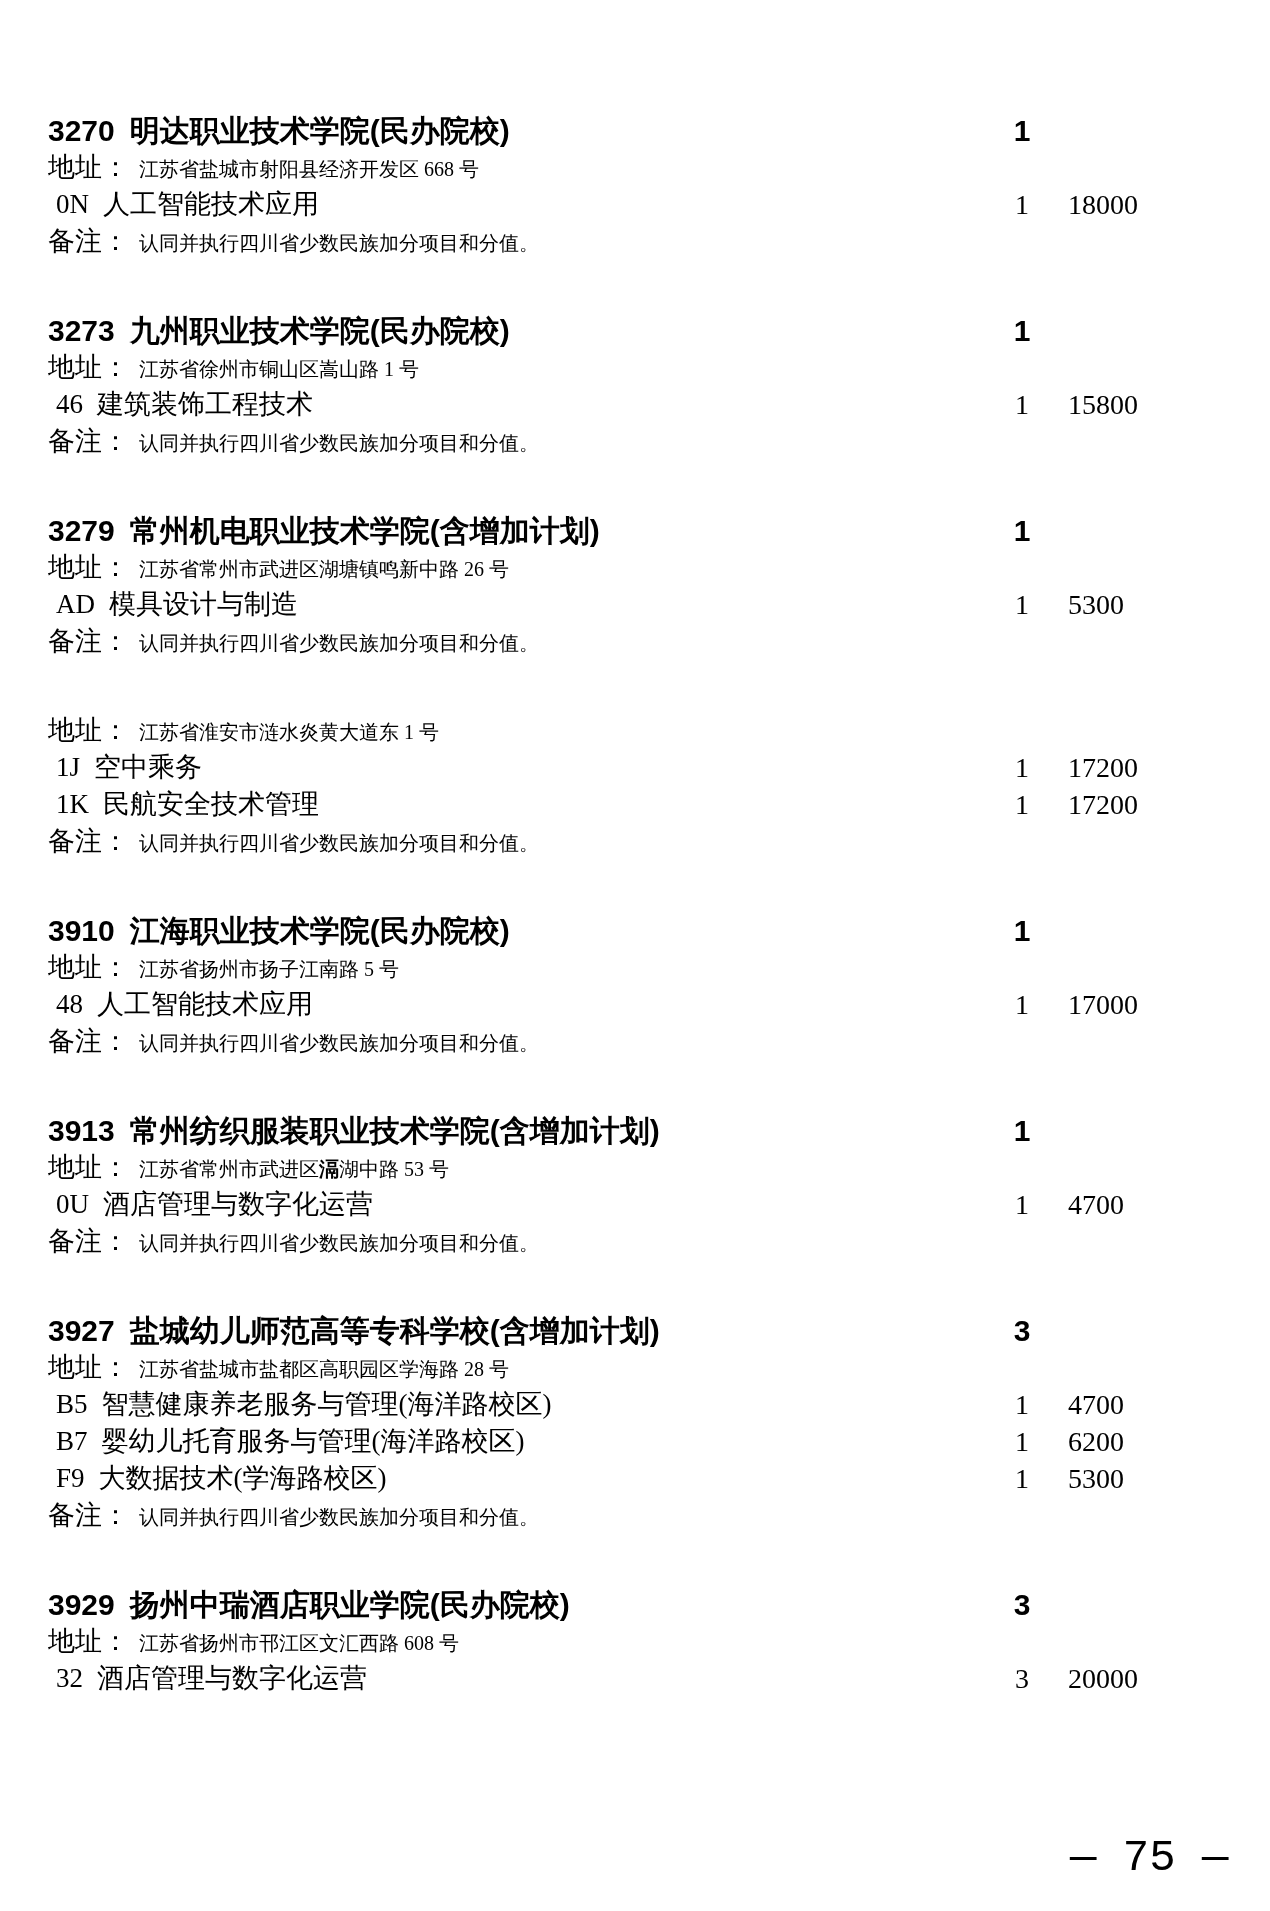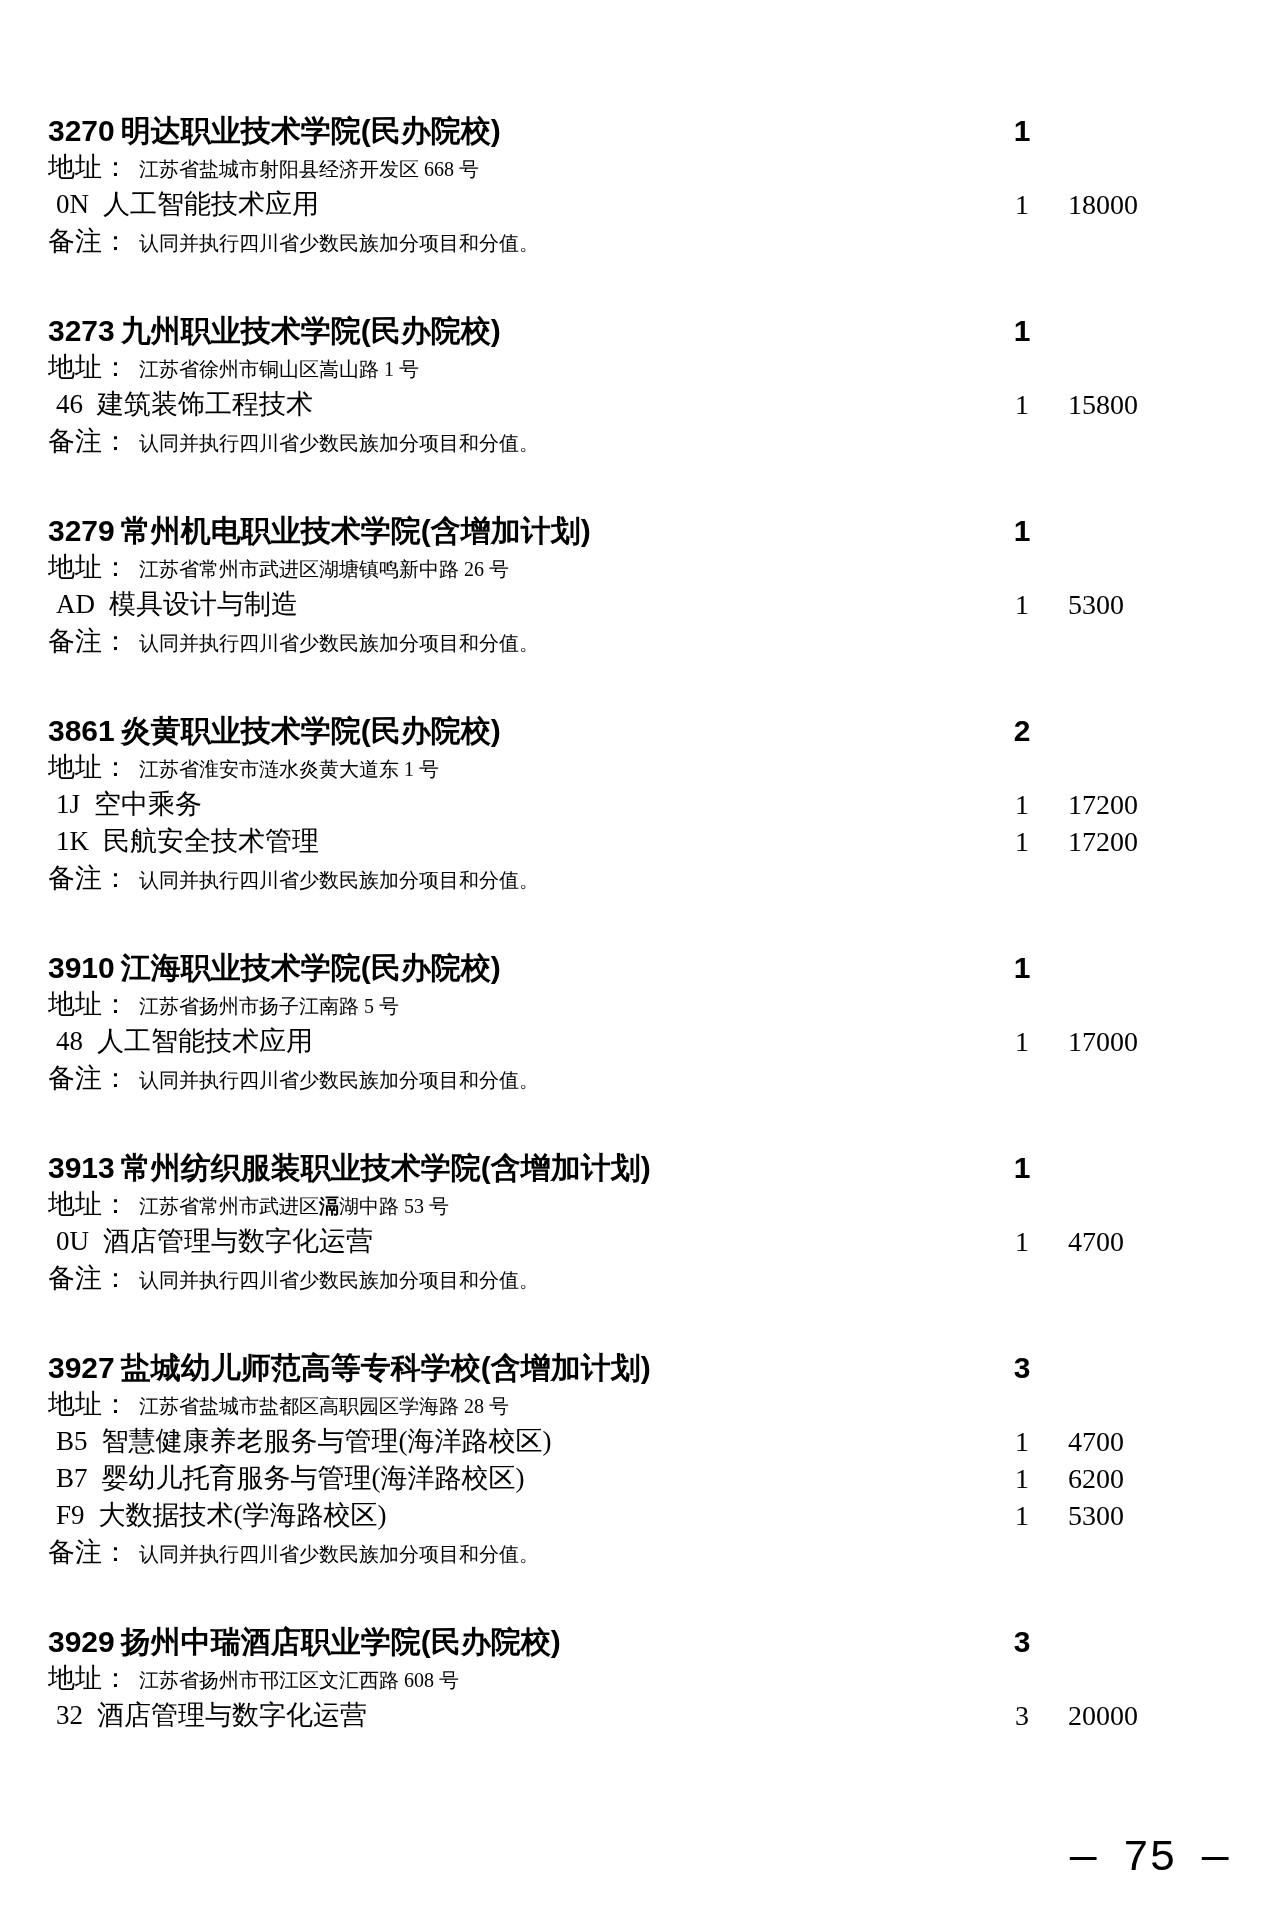--- a/index.html
+++ b/index.html
@@ -30,21 +30,21 @@
     height: 37px;
     line-height: 37px;
     white-space: nowrap;
   }
   
   .hdr {
     font-family: "Liberation Sans", "DejaVu Sans", sans-serif;
     font-weight: bold;
     font-size: 30px;
   }
-  .hdr .hname { margin-left: 6px; }
+  .hdr .hname { margin-left: 15px; }
   
   .lbl {
     font-family: "Liberation Sans", "DejaVu Sans", sans-serif;
     font-weight: normal;
     font-size: 27px;
   }
   .val {
     font-family: "Liberation Serif", "DejaVu Serif", serif;
     font-size: 20px;
     margin-left: 10px;
@@ -111,21 +111,20 @@
         <div class="row major"><span class="mcode">46</span><span class="mname">建筑装饰工程技术</span><span class="cnt">1</span><span class="fee">15800</span></div>
         <div class="row remark"><span class="lbl">备注：</span><span class="val">认同并执行四川省少数民族加分项目和分值。</span></div>
       </section>
       <section class="block">
         <div class="row hdr"><span class="hcode">3279</span><span class="hname">常州机电职业技术学院(含增加计划)</span><span class="cnt">1</span></div>
         <div class="row addr"><span class="lbl">地址：</span><span class="val">江苏省常州市武进区湖塘镇鸣新中路 26 号</span></div>
         <div class="row major"><span class="mcode">AD</span><span class="mname">模具设计与制造</span><span class="cnt">1</span><span class="fee">5300</span></div>
         <div class="row remark"><span class="lbl">备注：</span><span class="val">认同并执行四川省少数民族加分项目和分值。</span></div>
       </section>
       <section class="block">
-        <div class="row hdr"><span class="hcode">3861</span><span class="hname">炎黄职业技术学院(民办院校)</span><span class="cnt">2</span></div>
         <div class="row addr"><span class="lbl">地址：</span><span class="val">江苏省淮安市涟水炎黄大道东 1 号</span></div>
         <div class="row major"><span class="mcode">1J</span><span class="mname">空中乘务</span><span class="cnt">1</span><span class="fee">17200</span></div>
         <div class="row major"><span class="mcode">1K</span><span class="mname">民航安全技术管理</span><span class="cnt">1</span><span class="fee">17200</span></div>
         <div class="row remark"><span class="lbl">备注：</span><span class="val">认同并执行四川省少数民族加分项目和分值。</span></div>
       </section>
       <section class="block">
         <div class="row hdr"><span class="hcode">3910</span><span class="hname">江海职业技术学院(民办院校)</span><span class="cnt">1</span></div>
         <div class="row addr"><span class="lbl">地址：</span><span class="val">江苏省扬州市扬子江南路 5 号</span></div>
         <div class="row major"><span class="mcode">48</span><span class="mname">人工智能技术应用</span><span class="cnt">1</span><span class="fee">17000</span></div>
         <div class="row remark"><span class="lbl">备注：</span><span class="val">认同并执行四川省少数民族加分项目和分值。</span></div>

